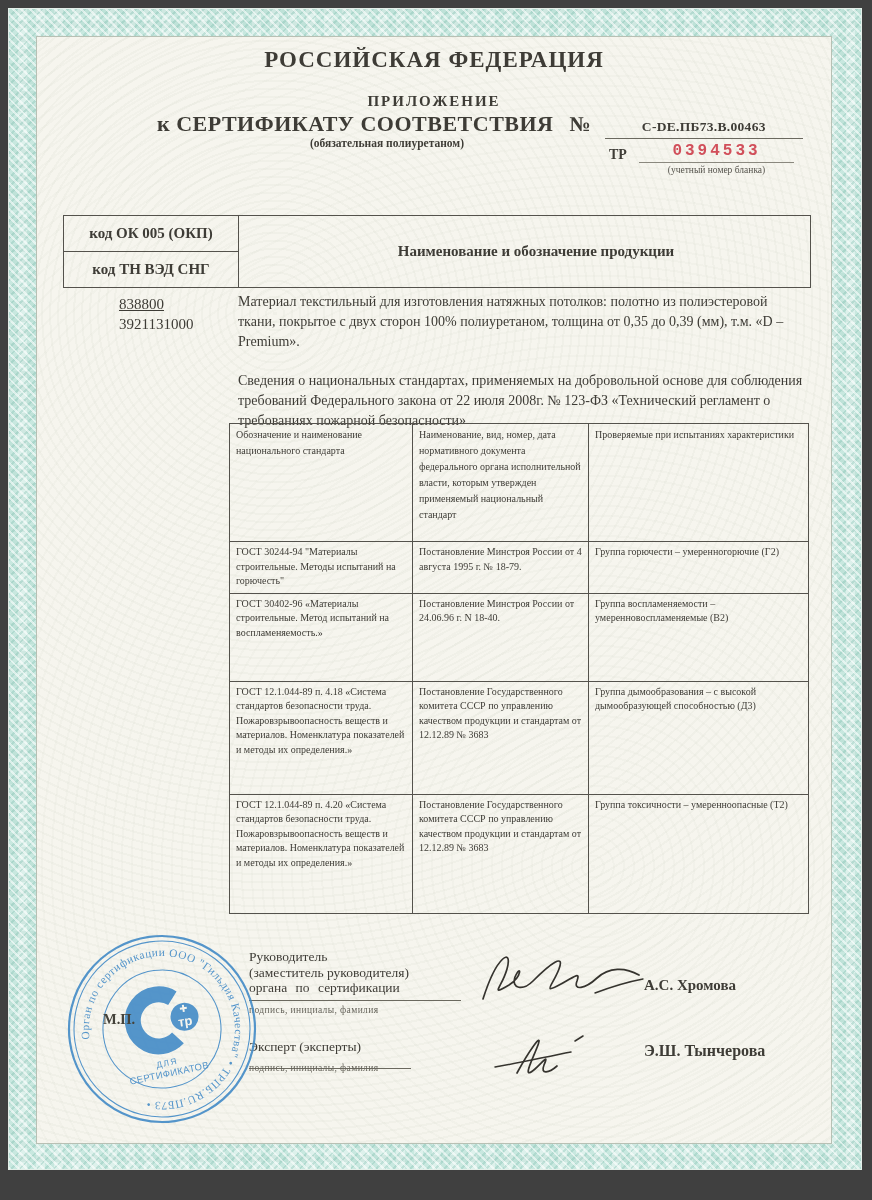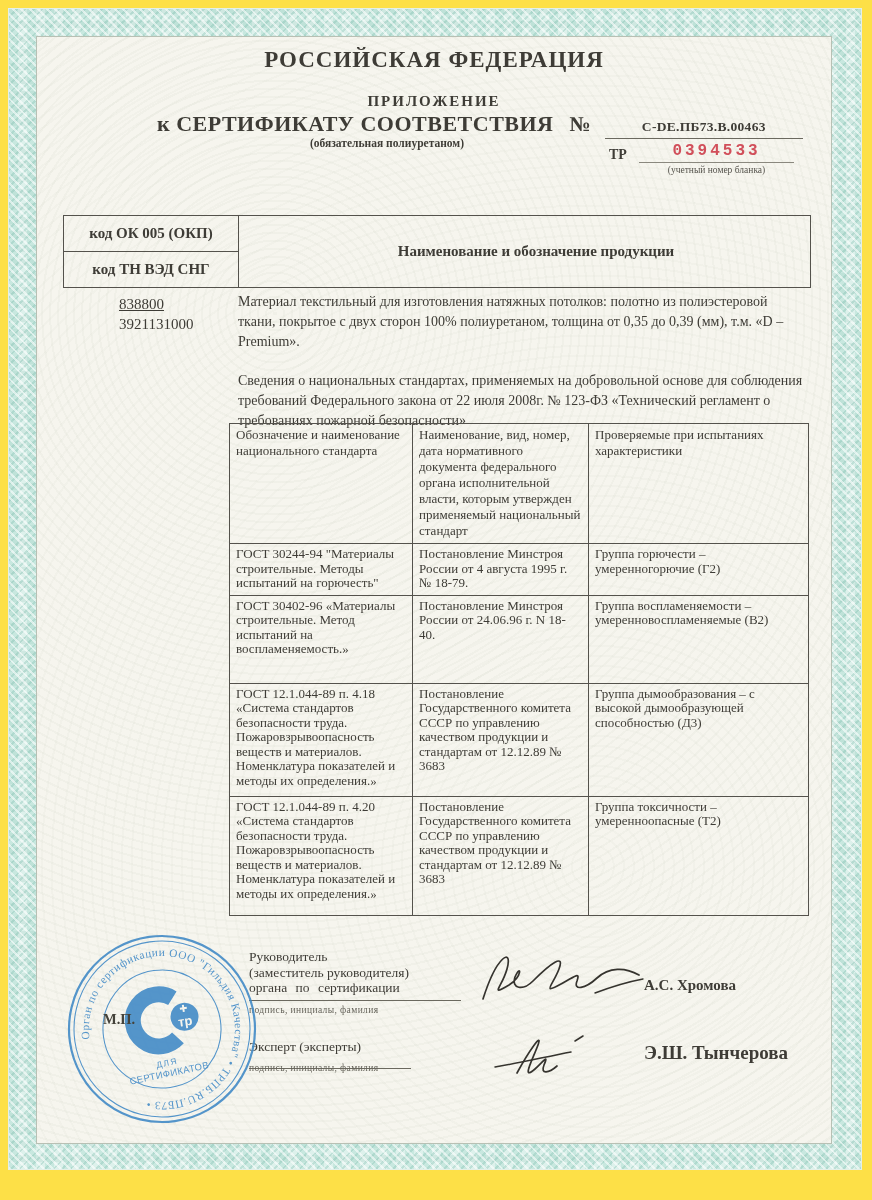--- a/index.html
+++ b/index.html
@@ -1,20 +1,20 @@
 <!DOCTYPE html>
 <html><head>
 <meta charset="utf-8">
 <style>
   * { margin:0; padding:0; box-sizing:border-box; }
   html,body { background:#ffffff; }
   body { font-family:"Liberation Serif","DejaVu Serif",serif; color:#3e3c36; }
 
   .page {
-    position:relative; width:872px; height:1200px; background:#fde047;
+    position:relative; width:872px; height:1200px; background:#404040;
     overflow:hidden; margin:0 auto;
   }
 
   
   .frame {
     position:absolute; left:8px; top:8px; width:854px; height:1162px;
     background-color:#cfe8e1;
     background-image:
       repeating-linear-gradient(45deg, rgba(255,255,255,.55) 0 2px, rgba(255,255,255,0) 2px 6px),
       repeating-linear-gradient(-45deg, rgba(120,185,170,.30) 0 2px, rgba(120,185,170,0) 2px 6px),
@@ -68,39 +68,39 @@
   .descr { left:201px; top:255px; width:552px; font-size:14px; line-height:20px; }
   .intro { left:201px; top:334px; width:568px; font-size:14px; line-height:20px; }
 
   
   .std-table {
     position:absolute; left:192px; top:386px; width:579px; border-collapse:collapse;
     table-layout:fixed;
   }
   .std-table th, .std-table td {
     border:1.2px solid #54524c; vertical-align:top; text-align:left;
-    font-size:13px; font-weight:normal; padding:3px 6px 4px 6px;
+    font-size:10px; font-weight:normal; padding:3px 6px 4px 6px;
   }
   .std-table th { line-height:16px; height:118px; }
   .std-table td { line-height:14.5px; }
   .std-table tr.r1 td { height:50px; }
   .std-table tr.r2 td { height:88px; }
   .std-table tr.r3 td { height:113px; }
   .std-table tr.r4 td { height:119px; }
 
   
   .role1 { left:212px; top:912px; width:212px; font-size:13.5px; line-height:15.5px;
            border-bottom:1px solid #6b695f; padding-bottom:4px; }
   .role1 .just { word-spacing:5px; }
   .cap1  { left:212px; top:968px; font-size:9.5px; color:#66645b; letter-spacing:.4px; }
   .role2 { left:212px; top:1002px; width:162px; font-size:13.5px;
            border-bottom:1px solid #6b695f; padding-bottom:13px; }
   .cap2  { left:212px; top:1026px; font-size:9.5px; color:#66645b; letter-spacing:.4px; }
   .name1 { left:607px; top:940px; font-size:15px; font-weight:bold;text-align:center; }
-  .name2 { left:607px; top:1005px; font-size:19px; font-weight:bold; }
+  .name2 { left:607px; top:1005px; font-size:16px; font-weight:bold; }
   .sig1  { left:430px; top:900px; }
   .sig2  { left:446px; top:984px; }
 
   
   .mp    { left:66px; top:974px; font-size:14.5px; font-weight:bold; color:#44423a; z-index:5; }
   .stamp { left:28px; top:895px; width:194px; height:194px; opacity:.88;
            transform:rotate(-8deg); z-index:4; }
 </style>
 </head>
 <body>

